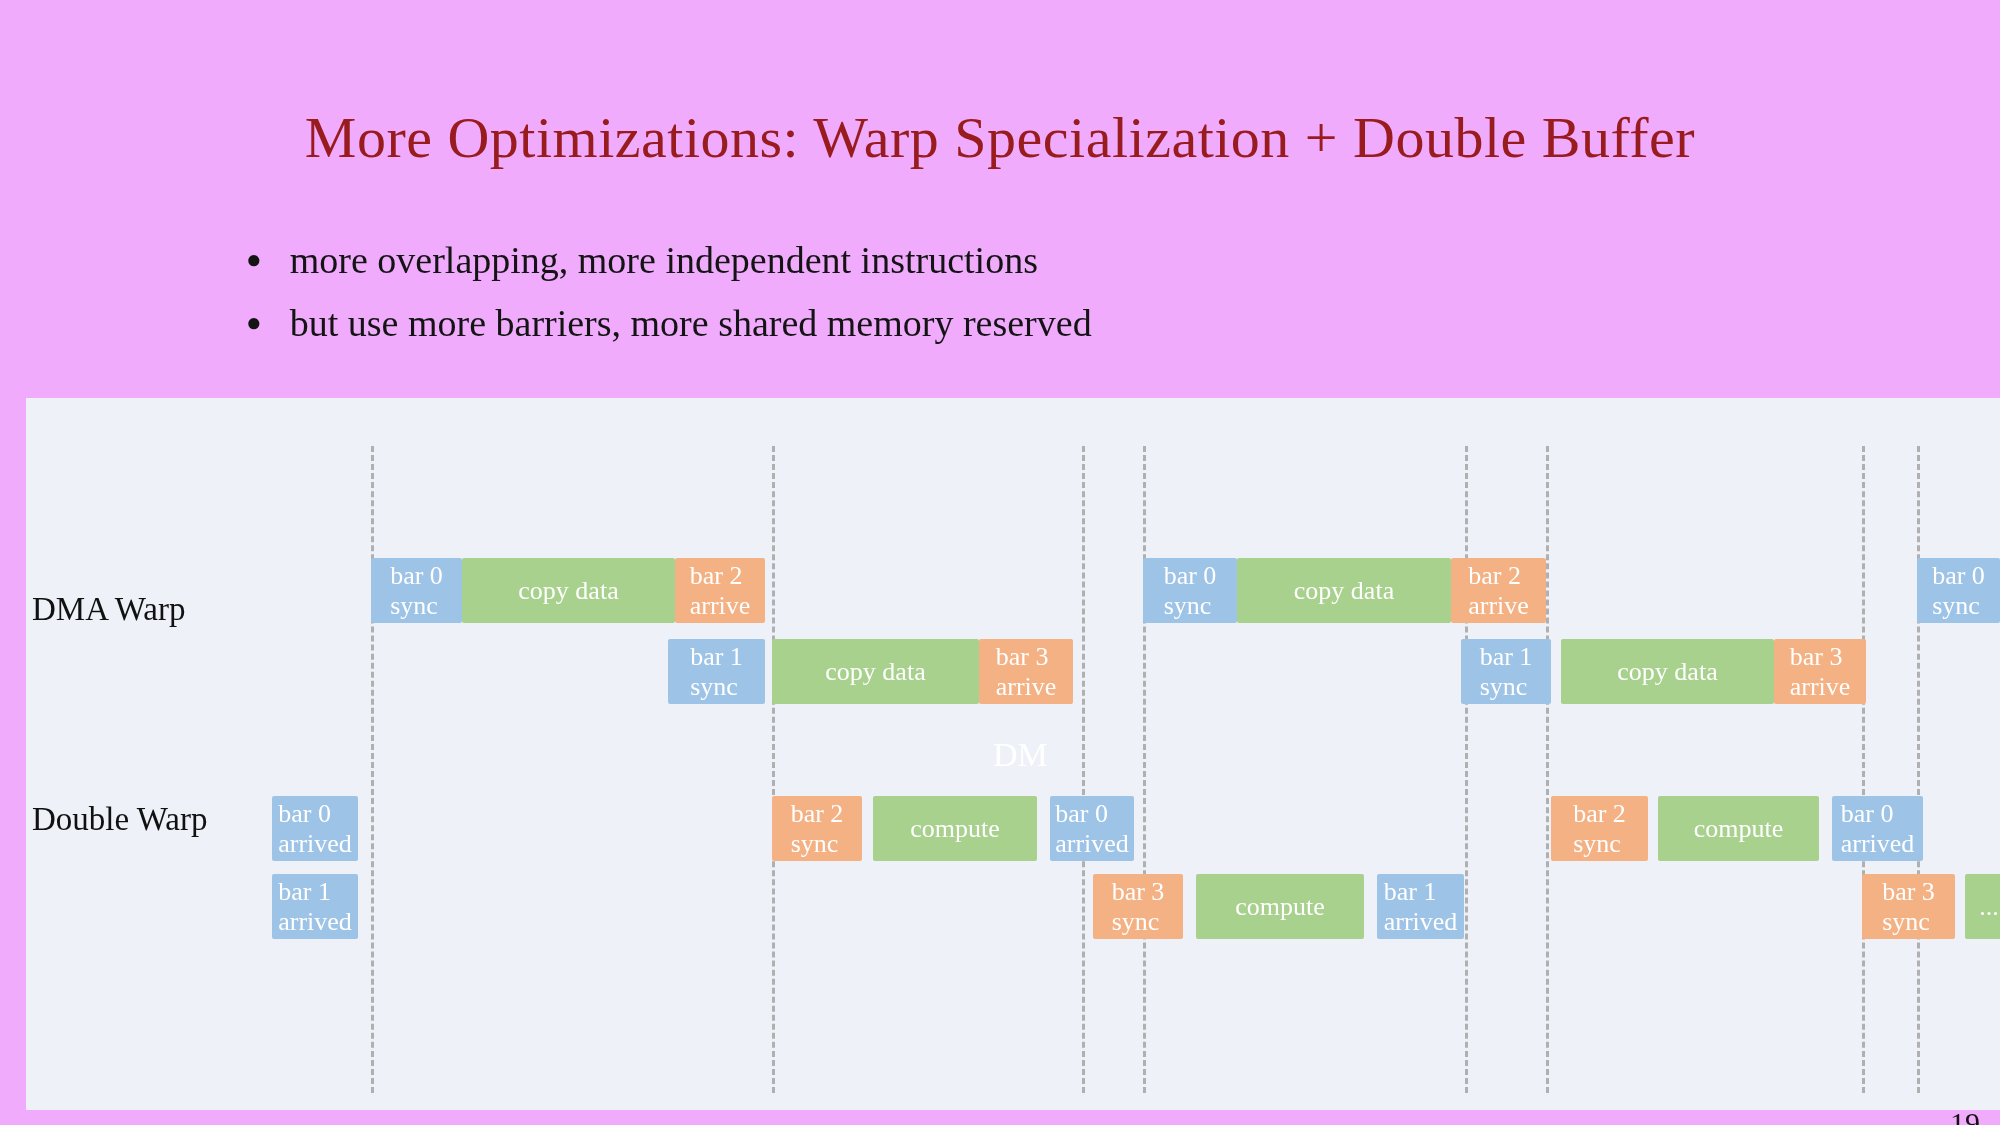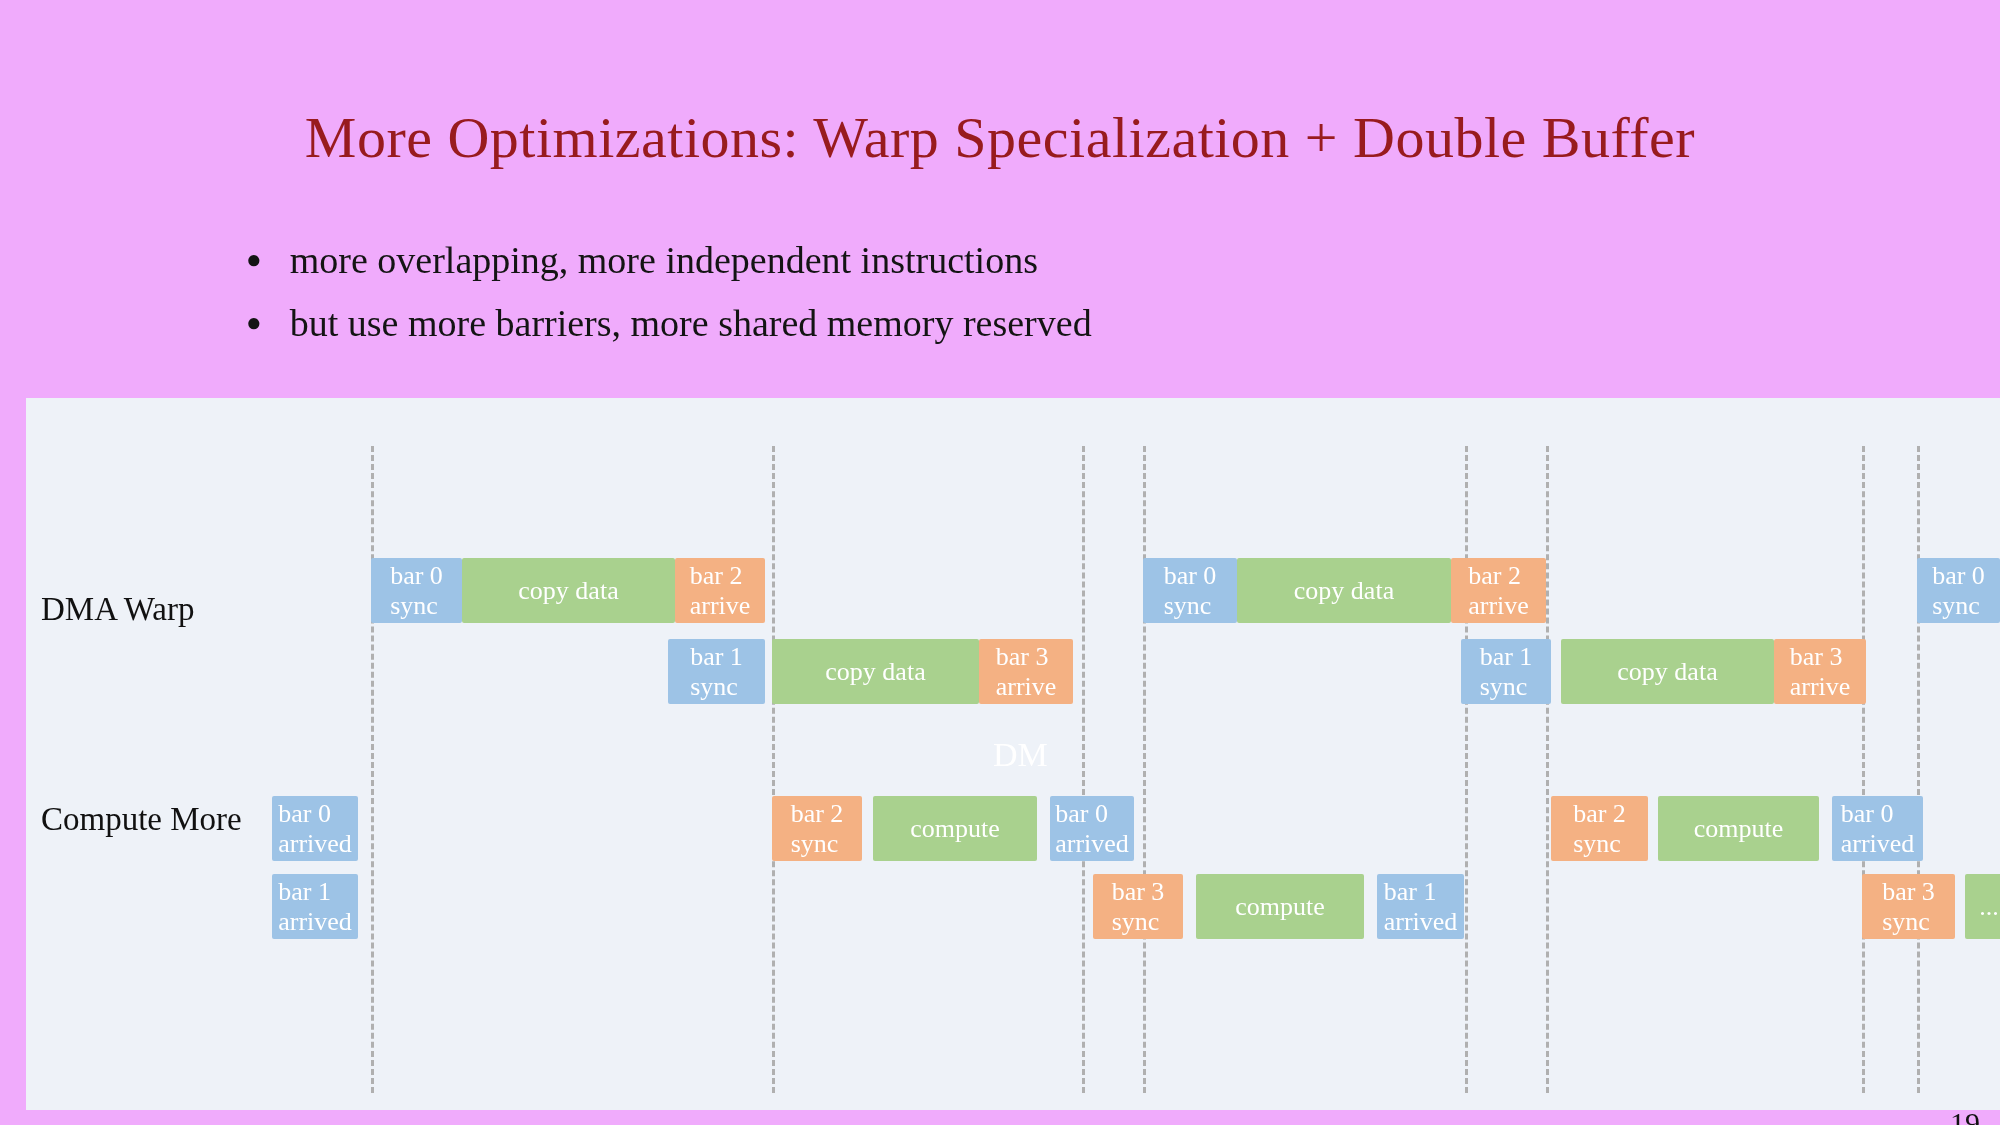--- a/index.html
+++ b/index.html
@@ -33,21 +33,21 @@
     position:absolute; top:48px; height:647px; width:0;
     border-left:3px dashed var(--grid-gray,#B0B0B0);
   }
   .block {
     position:absolute; height:65px;
     display:flex; align-items:center; justify-content:center;
     text-align:left; color:#ffffff; font-size:26px; line-height:1.12;
     white-space:pre-line; border-radius:2px; z-index:2;
   }
   .row-label {
-    position:absolute; left:6px; font-size:33px; color:#111111; z-index:3;margin-left:9px;
+    position:absolute; left:6px; font-size:33px; color:#111111; z-index:3;
   }
   .row-label.dma { top:193px; }
   .row-label.compute { top:403px; }
   .watermark {
     position:absolute; left:967px; top:338px;
     color:#ffffff; font-size:34px; z-index:1;
   }
   .page-num {
     position:absolute; right:20px; top:1106px;
     font-size:30px; color:#111111; z-index:5;
@@ -65,21 +65,21 @@
     <span>more overlapping, more independent instructions</span>
   </div>
 
   <div class="bullet b2">
     <span class="dot">●</span>
     <span>but use more barriers, more shared memory reserved</span>
   </div>
 
   <div class="diagram" id="diagram">
     <div class="row-label dma">DMA Warp</div>
-    <div class="row-label compute">Compute More</div>
+    <div class="row-label compute">Double Warp</div>
     <div class="watermark">DM</div>
   <div class="gridline" style="left: 345px;"></div>
       <div class="gridline" style="left: 746px;"></div>
       <div class="gridline" style="left: 1056px;"></div>
       <div class="gridline" style="left: 1117px;"></div>
       <div class="gridline" style="left: 1439px;"></div>
       <div class="gridline" style="left: 1520px;"></div>
       <div class="gridline" style="left: 1836px;"></div>
       <div class="gridline" style="left: 1891px;"></div>
       <div class="block" style="left: 345px; top: 160px; width: 91px; background: rgb(157, 195, 230);">bar 0

